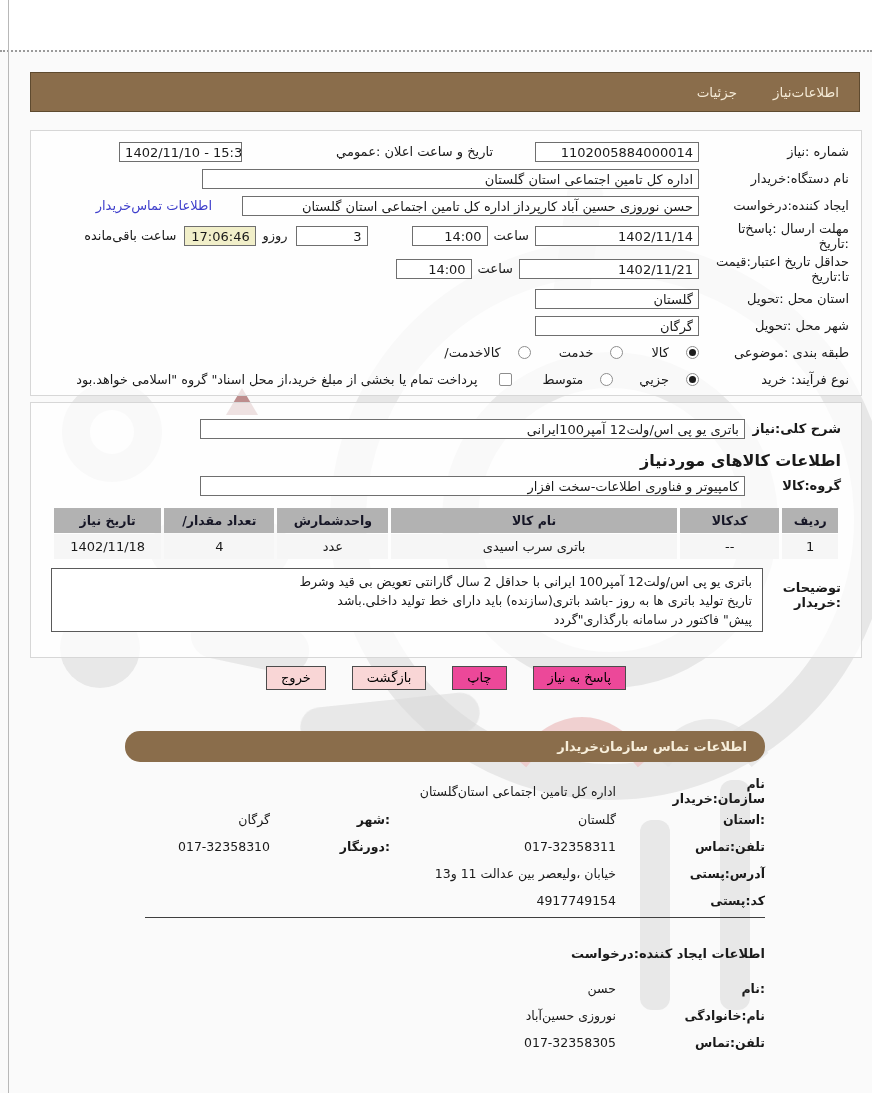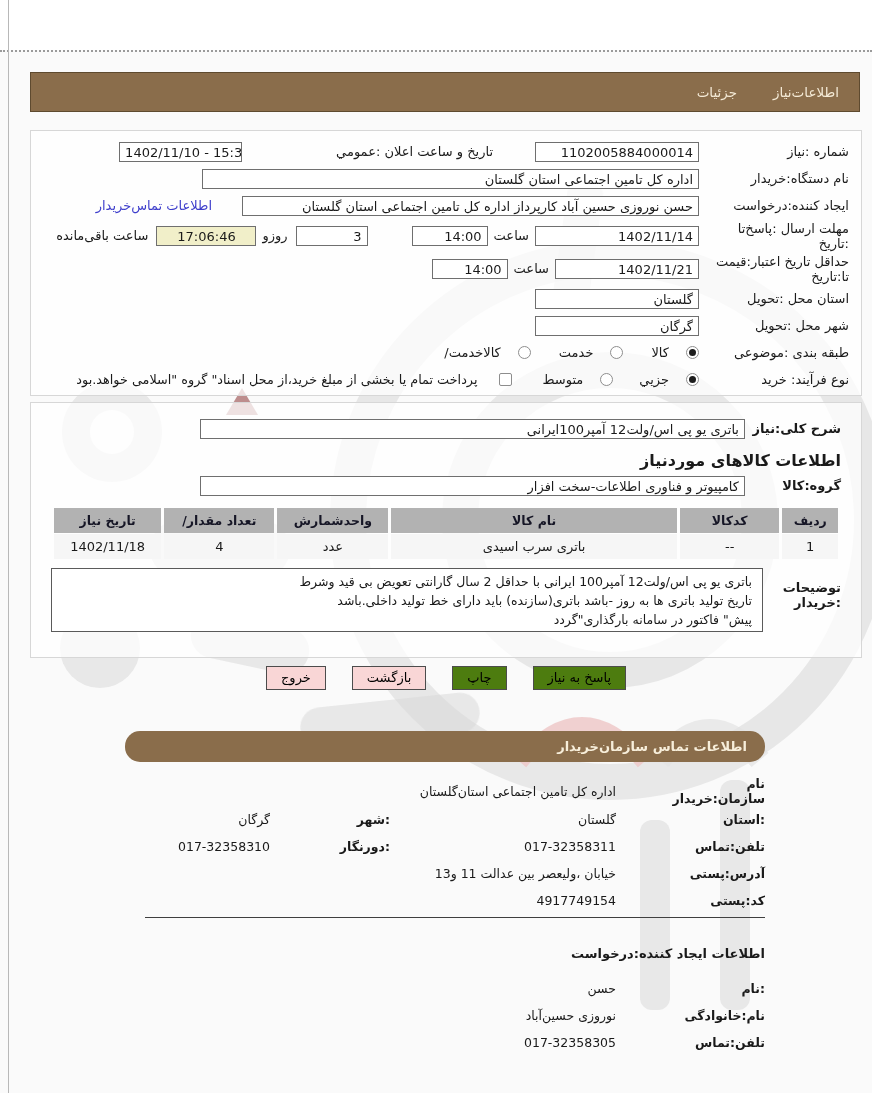--- a/index.html
+++ b/index.html
@@ -64,21 +64,21 @@
 
   .btnrow{
     position:absolute;top:666px;left:30px;width:832px;z-index:2;
     display:flex;justify-content:center;align-items:center;gap:26px;
   }
   .btn{
     height:24px;line-height:22px;padding:0 14px;box-sizing:border-box;
     border:1px solid #4c4c4c;font-size:13px;cursor:pointer;flex:none;
     font-family:"DejaVu Sans","Liberation Sans",sans-serif;
   }
-  .btn.green{background:#4d7c0f;}
+  .btn.green{background:#ec4899;}
   .btn.pink{background:#f9d6d6;}
 
   .bar2{
     position:absolute;top:731px;left:125px;width:640px;height:31px;box-sizing:border-box;
     background:#8a6d4b;z-index:2;color:#f7eeda;font-size:13px;font-weight:bold;
     line-height:31px;padding:0 18px;border-radius:15px;
   }
 
   .info-block{position:absolute;left:125px;width:640px;z-index:2;font-size:12.5px;}
   #contact-block{top:776px;}
@@ -145,29 +145,29 @@
   <div class="frow tall">
     <div class="flabel">
       <div>مهلت ارسال :پاسخ‌تا</div>
       <div>:تاریخ</div>
     </div>
     <div class="ibox num" style="width:164px">1402/11/14</div>
     <div class="small-label" style="margin-right:6px">ساعت</div>
     <div class="ibox num" style="width:76px;margin-right:6px">14:00</div>
     <div class="ibox num" style="width:72px;margin-right:44px">3</div>
     <div class="small-label" style="margin-right:8px">روزو</div>
-    <div class="ibox num yellow" style="width:100px;margin-right:6px">17:06:46</div>
+    <div class="ibox num yellow" style="width:72px;margin-right:6px">17:06:46</div>
     <div class="small-label" style="margin-right:8px">ساعت باقی‌مانده</div>
   </div>
   <div class="frow tall">
     <div class="flabel">
       <div>حداقل تاریخ اعتبار:قیمت</div>
       <div>تا:تاریخ</div>
     </div>
-    <div class="ibox num" style="width:144px">1402/11/21</div>
+    <div class="ibox num" style="width:180px">1402/11/21</div>
     <div class="small-label" style="margin-right:6px">ساعت</div>
     <div class="ibox num" style="width:76px;margin-right:6px">14:00</div>
   </div>
   <div class="frow">
     <div class="flabel">استان محل :تحویل</div>
     <div class="ibox" style="width:164px">گلستان</div>
   </div>
   <div class="frow">
     <div class="flabel">شهر محل :تحویل</div>
     <div class="ibox" style="width:164px">گرگان</div>

